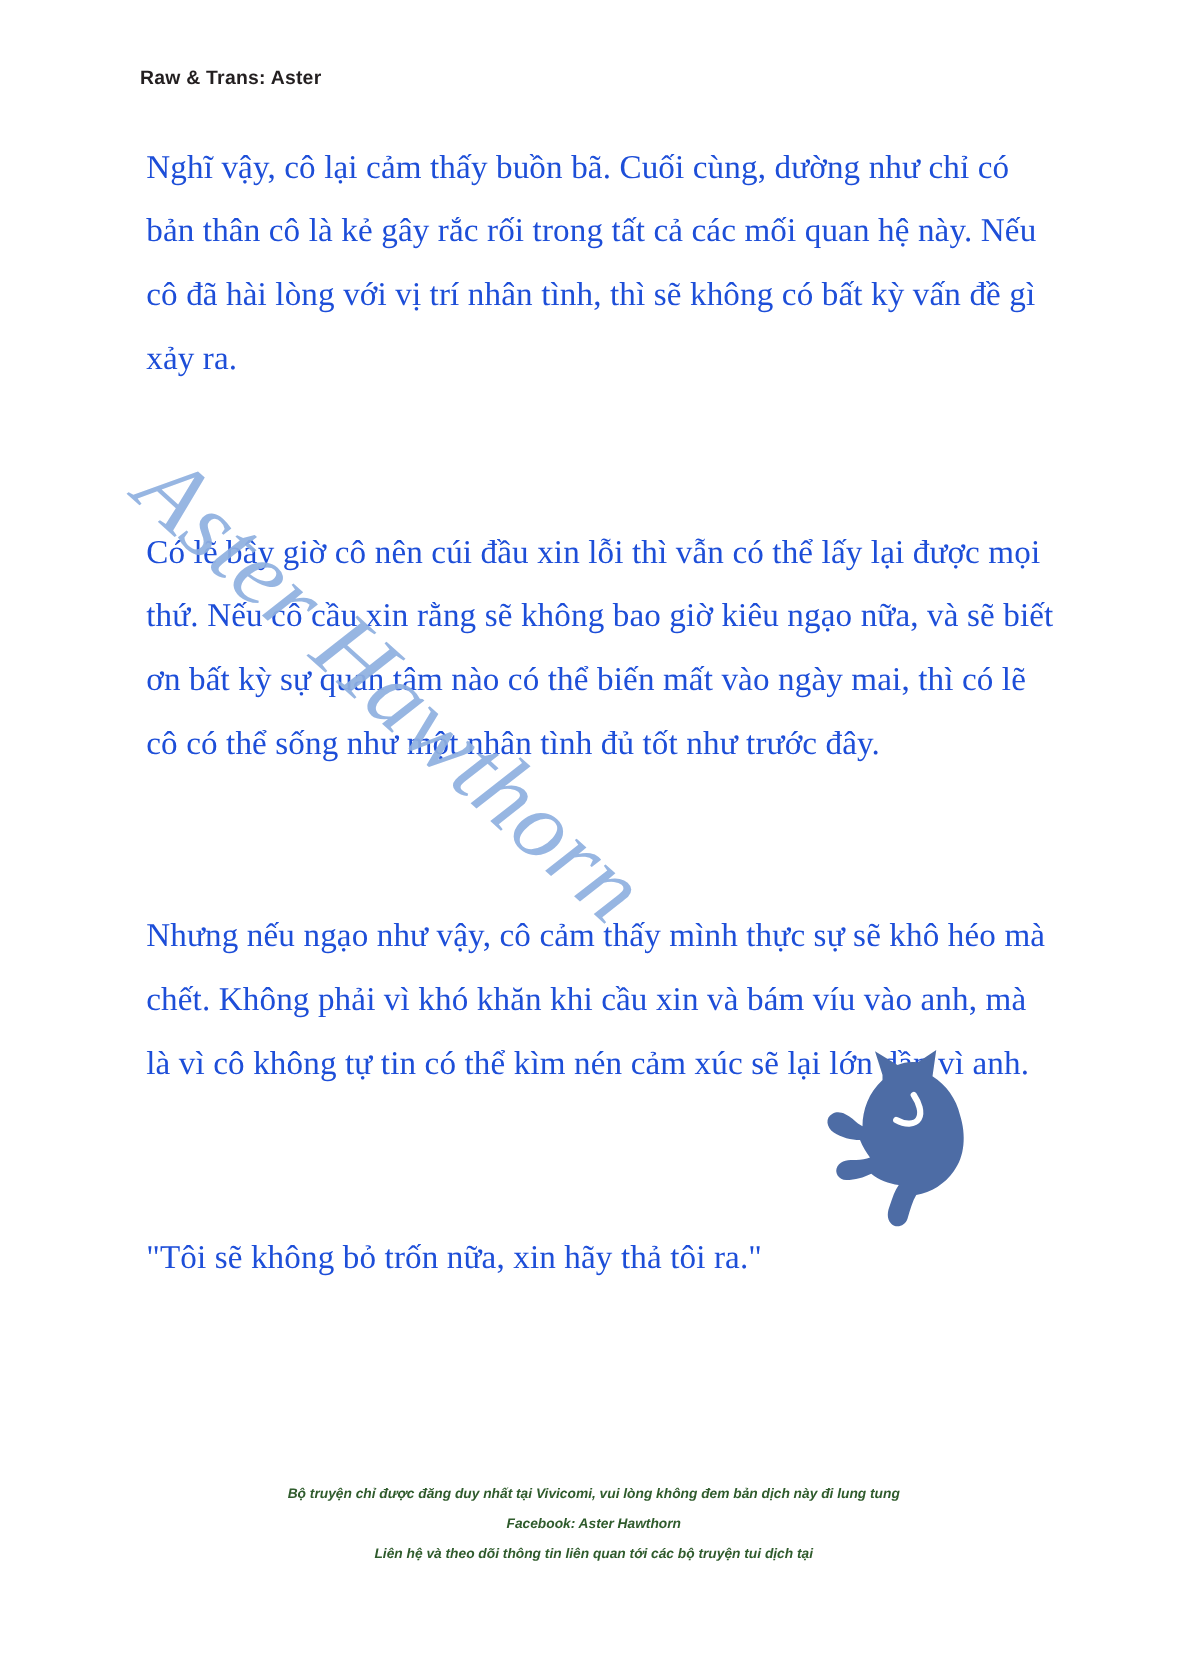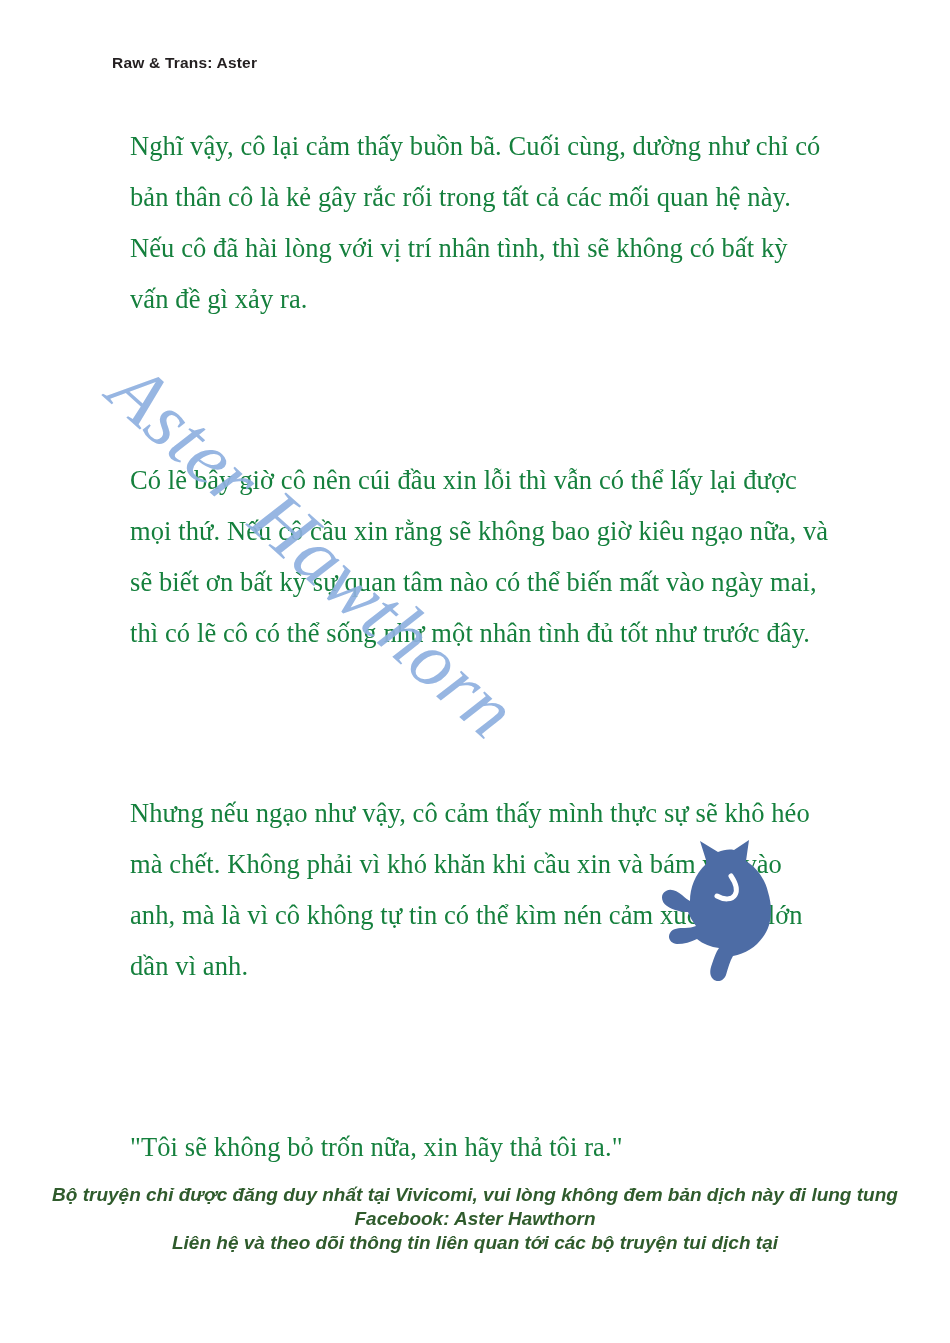--- a/index.html
+++ b/index.html
@@ -42,23 +42,23 @@
     position: absolute;
     left: 113px;
     top: 104px;
     width: 735px;
   }
 
   .para {
     font-family: "Liberation Serif", "DejaVu Serif", serif;
     font-size: 26.5px;
     line-height: 51px;
-    color: #15803d;
+    color: #1d4ed8;
     text-align: left;
-    margin: 17px;
+    margin: 4px;
     letter-spacing: 0.1px;
   }
 
   .gap-1 { height: 96px; }
   .gap-2 { height: 95px; }
   .gap-3 { height: 96px; }
 
   
   .watermark {
     position: absolute;
@@ -88,21 +88,21 @@
   }
 
   
   .footer-credit {
     position: absolute;
     left: 0;
     top: 1183px;
     width: 950px;
     text-align: center;
     font-family: "Liberation Sans", "DejaVu Sans", sans-serif;
-    font-size: 19px;
+    font-size: 11px;
     font-weight: bold;
     font-style: italic;
     color: #2f5b2c;
     line-height: 24px;
   }
   .footer-credit div { white-space: nowrap; }
 
   
   .bottom-bar {
     position: absolute;

